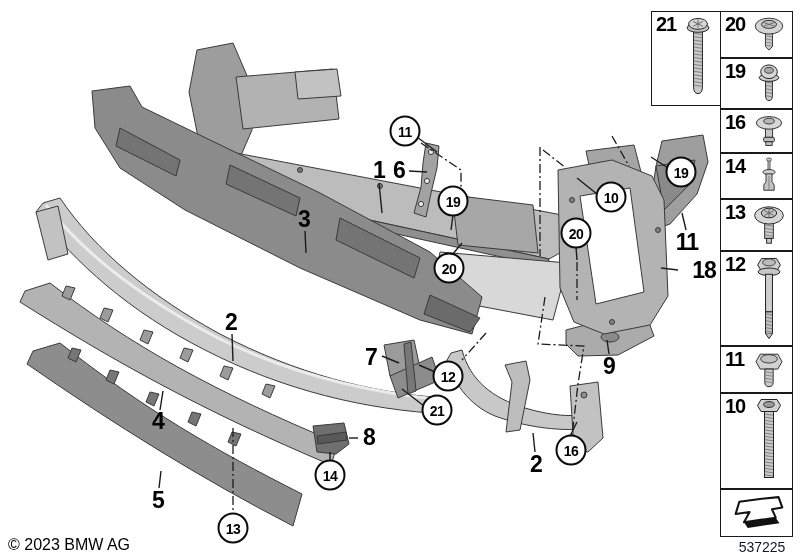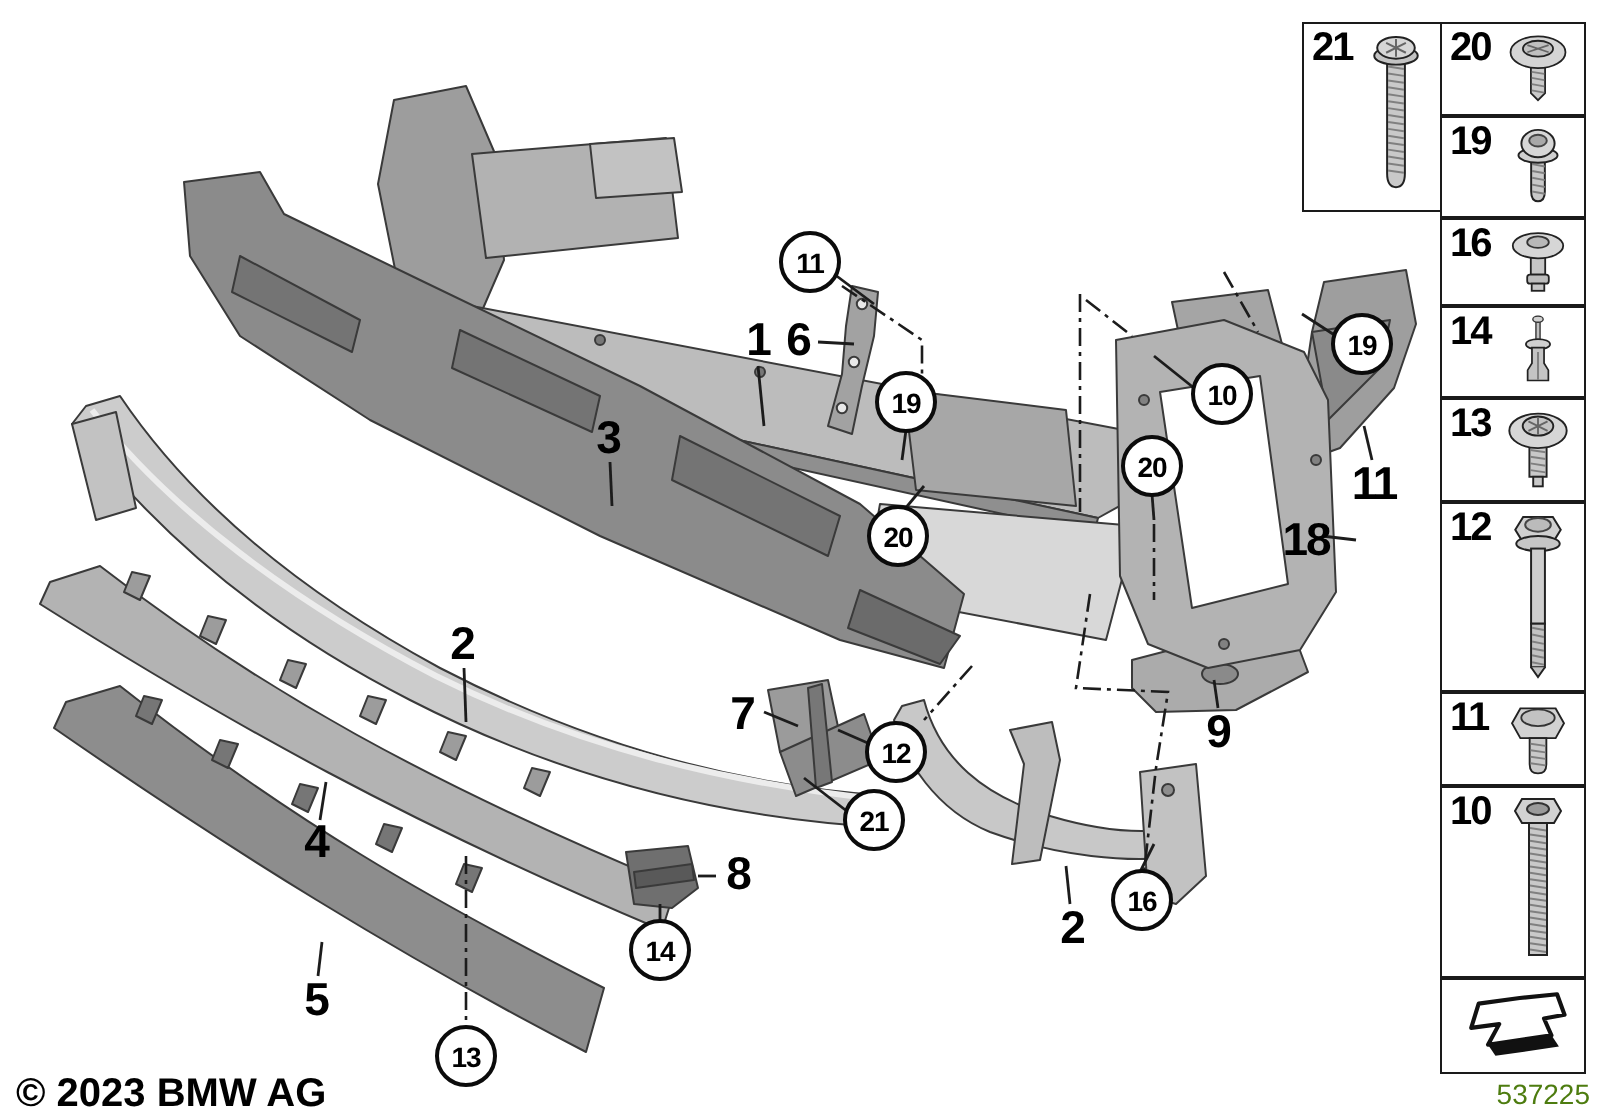--- a/index.html
+++ b/index.html
@@ -13,23 +13,23 @@
       display:flex;align-items:center;justify-content:center;}
   .co.plain{font-weight:700;font-size:23px;letter-spacing:-1px;}
   .co.circled{width:27px;height:27px;border:2.2px solid #0b0b0b;border-radius:50%;
       background:#fff;font-weight:700;font-size:14px;letter-spacing:-0.5px;}
   
   .sbox{position:absolute;border:1.6px solid #1a1a1a;background:#fff;box-sizing:border-box;}
   .snum{position:absolute;left:4px;top:1px;font-weight:700;font-size:20px;letter-spacing:-1px;color:#000;}
   .sicon{position:absolute;right:2px;top:50%;transform:translateY(-50%);line-height:0;}
   .sicon.center{right:6px;}
   
-  #copyright{position:absolute;left:8px;top:536px;font-size:20px;font-weight:700;color:#000;}
-  #drawno{position:absolute;left:729px;top:539px;width:66px;text-align:right;
-          font-size:14px;font-weight:400;color:#4d7c0f;}
+  #copyright{position:absolute;left:8px;top:536px;font-size:16px;font-weight:400;color:#000;}
+  #drawno{position:absolute;left:729px;top:539px;width:66px;text-align:center;
+          font-size:14px;font-weight:400;color:#0f172a;}
 </style>
 </head>
 <body>
 
 <div id="page">
 
   <svg id="art" width="800" height="560" viewBox="0 0 800 560">
     <g stroke="#3a3a3a" stroke-width="1" stroke-linejoin="round">
 
       <g>
@@ -166,21 +166,21 @@
       <div class="co plain" style="left: 231px; top: 322px;">2</div>
       <div class="co plain" style="left: 304px; top: 219px;">3</div>
       <div class="co plain" style="left: 158px; top: 421px;">4</div>
       <div class="co plain" style="left: 158px; top: 500px;">5</div>
       <div class="co plain" style="left: 399px; top: 170px;">6</div>
       <div class="co plain" style="left: 371px; top: 357px;">7</div>
       <div class="co plain" style="left: 369px; top: 437px;">8</div>
       <div class="co plain" style="left: 609px; top: 366px;">9</div>
       <div class="co plain" style="left: 536px; top: 464px;">2</div>
       <div class="co plain" style="left: 687px; top: 242px;">11</div>
-      <div class="co plain" style="left: 653px; top: 270px;">18</div>
+      <div class="co plain" style="left: 704px; top: 270px;">18</div>
       <div class="co circled" style="left: 405px; top: 131px;">11</div>
       <div class="co circled" style="left: 453px; top: 201px;">19</div>
       <div class="co circled" style="left: 449px; top: 268px;">20</div>
       <div class="co circled" style="left: 611px; top: 197px;">10</div>
       <div class="co circled" style="left: 576px; top: 233px;">20</div>
       <div class="co circled" style="left: 681px; top: 172px;">19</div>
       <div class="co circled" style="left: 448px; top: 376px;">12</div>
       <div class="co circled" style="left: 437px; top: 410px;">21</div>
       <div class="co circled" style="left: 330px; top: 475px;">14</div>
       <div class="co circled" style="left: 571px; top: 450px;">16</div>

